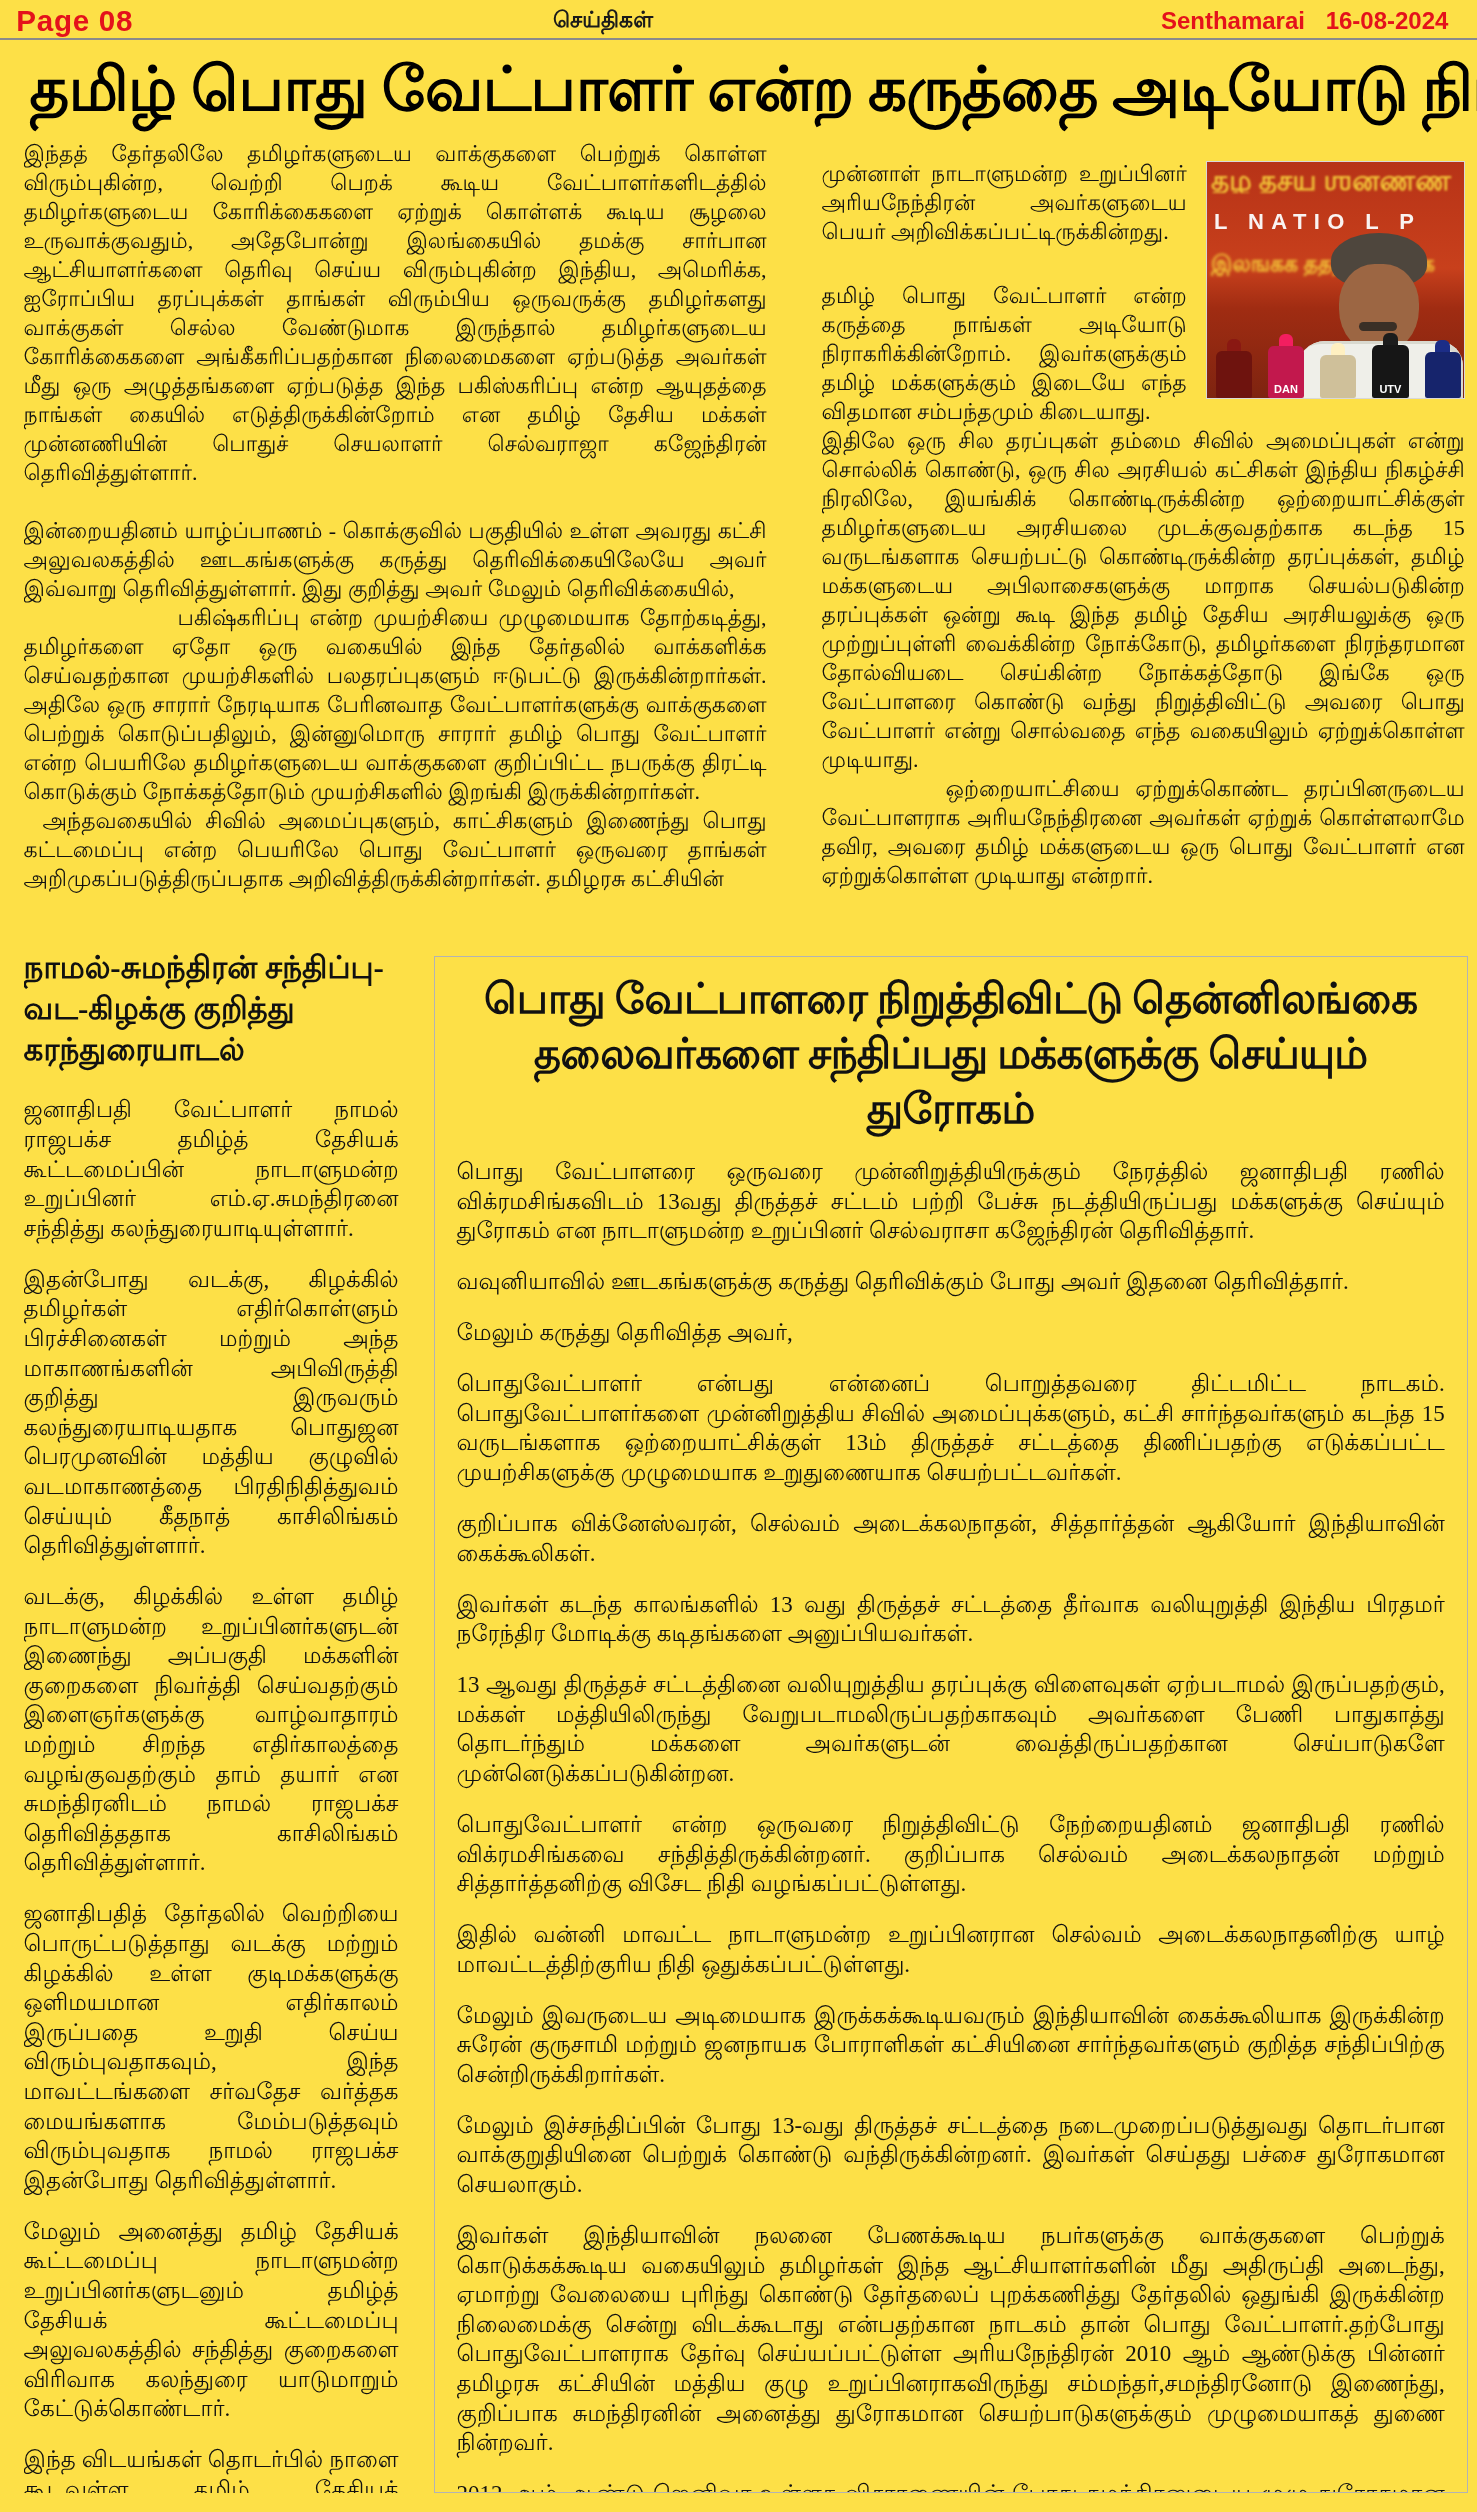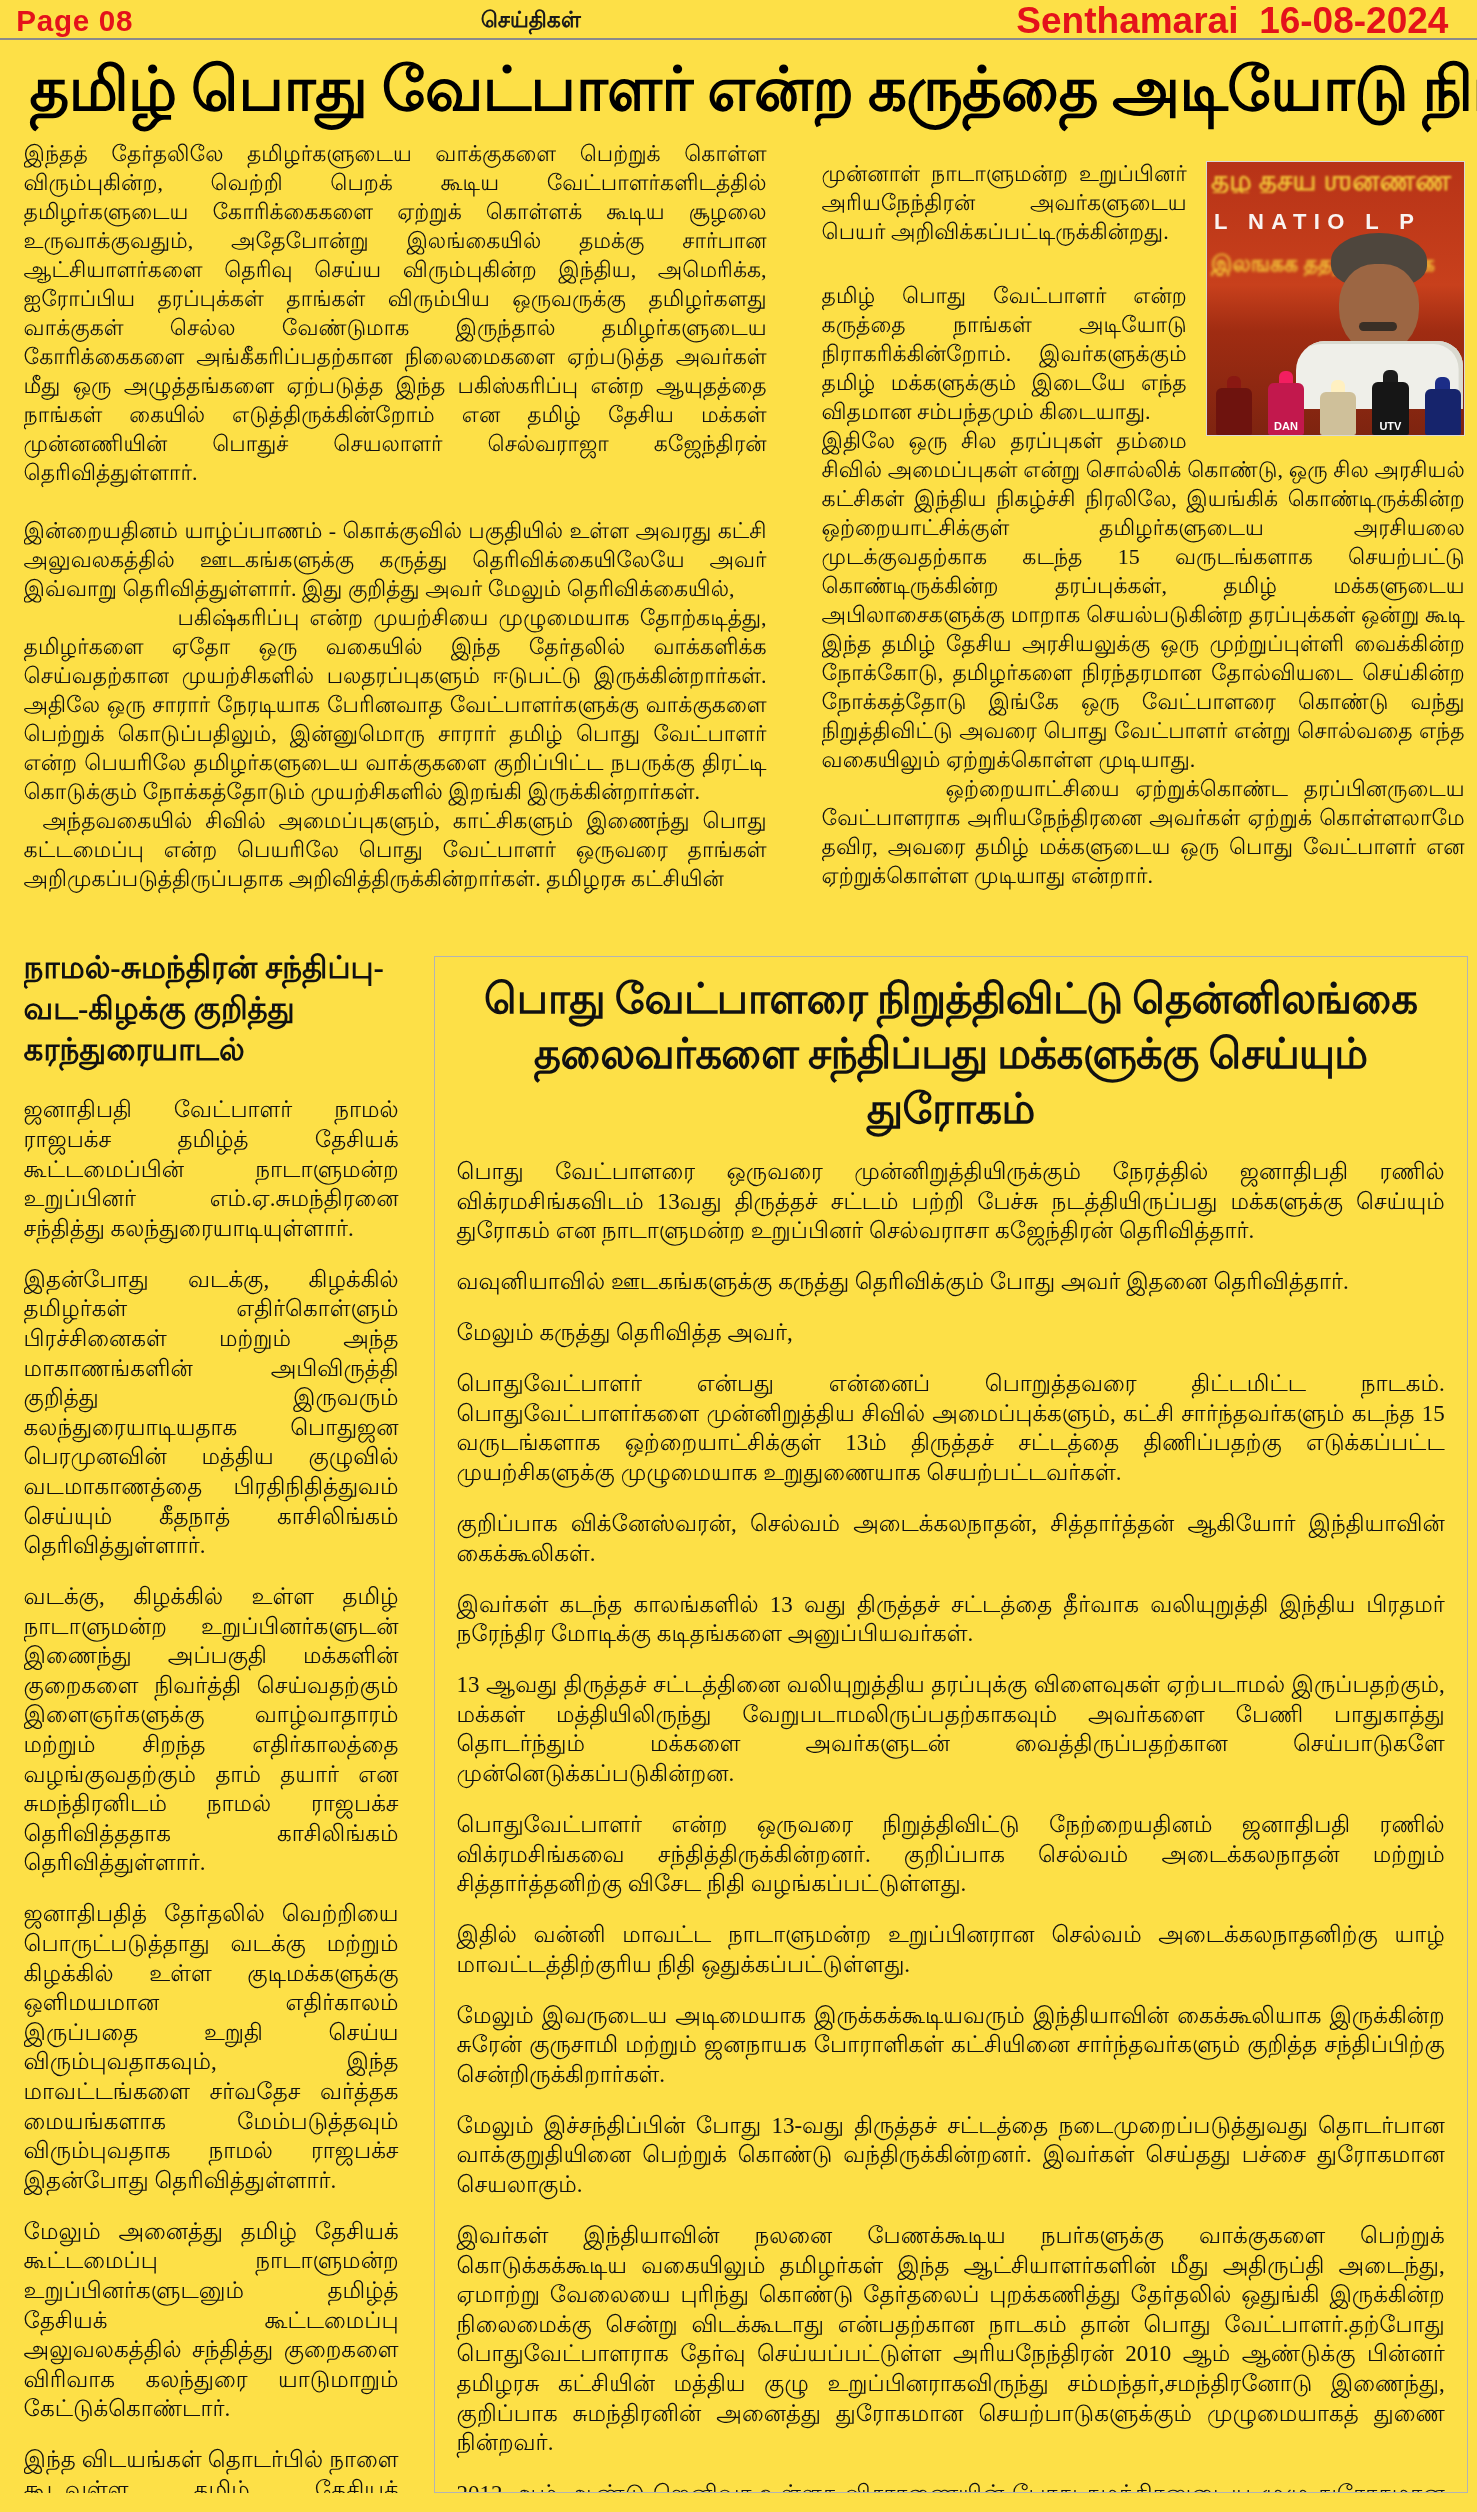--- a/index.html
+++ b/index.html
@@ -10,42 +10,42 @@
     font-family:"Liberation Serif","DejaVu Serif",serif; color:#111;
   }
   
   .masthead {
     height:40px; display:flex; align-items:center; justify-content:space-between;
     padding:4.4px 29.6px 0 16.3px; border-bottom:2.2px solid #8a8a8a;
     font-family:"Liberation Sans","DejaVu Sans",sans-serif;
   }
   .page-number { font-size:29.6px; font-weight:bold; color:#e4121b; letter-spacing:0.7px; }
   .section-title { font-size:22px; color:#1a1a1a; font-weight:bold; transform:translateX(-44px); }
-  .masthead-right { font-size:37px; font-weight:bold; color:#e4121b; }
+  .masthead-right { font-size:24px; font-weight:bold; color:#e4121b; }
   .masthead-right .date { margin-left:20.7px; }
   
   .main-headline {
     font-size:61px; font-weight:bold; line-height:87px; color:#000;
     padding:5.9px 13.3px 1.5px 29.6px; letter-spacing:-0.7px; white-space:nowrap; overflow:hidden;
   }
   
   .story1 { display:flex; gap:55px; padding:4.4px 13.3px 0 23.6px; height:785px; }
   .s1-left { width:743px; min-width:743px; overflow:hidden; height:100%; }
   .s1-left p, .s1-right p {
     font-size:22px; line-height:29px; text-align:justify; text-justify:inter-word;
   }
   .s1-left p.gap-after { margin-bottom:29px; }
   .indent-big { text-indent:154px; }
   .indent-small { text-indent:19px; }
   .indent-mid { text-indent:124px; }
   .s1-right { flex:1; overflow:hidden; height:100%; padding-top:20.7px; }
   .s1-right .rp1 { margin-bottom:35px; }
   
   .photo {
-    float:right; width:259px; height:275px; margin:1.5px 0 11.8px 19px;
+    float:right; width:259px; height:238px; margin:1.5px 0 11.8px 19px;
     position:relative; overflow:hidden;
     background:linear-gradient(180deg,#b73317 0%,#c8401c 45%,#a02c12 62%,#7e2410 100%);
     border:0.7px solid #d8d8d8;
   }
   .photo .banner-squiggle {
     position:absolute; left:4.4px; right:4.4px; height:25px;
     color:#f6cf3a; font-weight:bold; font-size:28px; line-height:25px;
     white-space:nowrap; overflow:hidden; filter:blur(1.1px); opacity:.9;
   }
   .photo .sq1 { top:5.9px; } .photo .sq2 { top:89px; font-size:22px; filter:blur(1.5px); }

